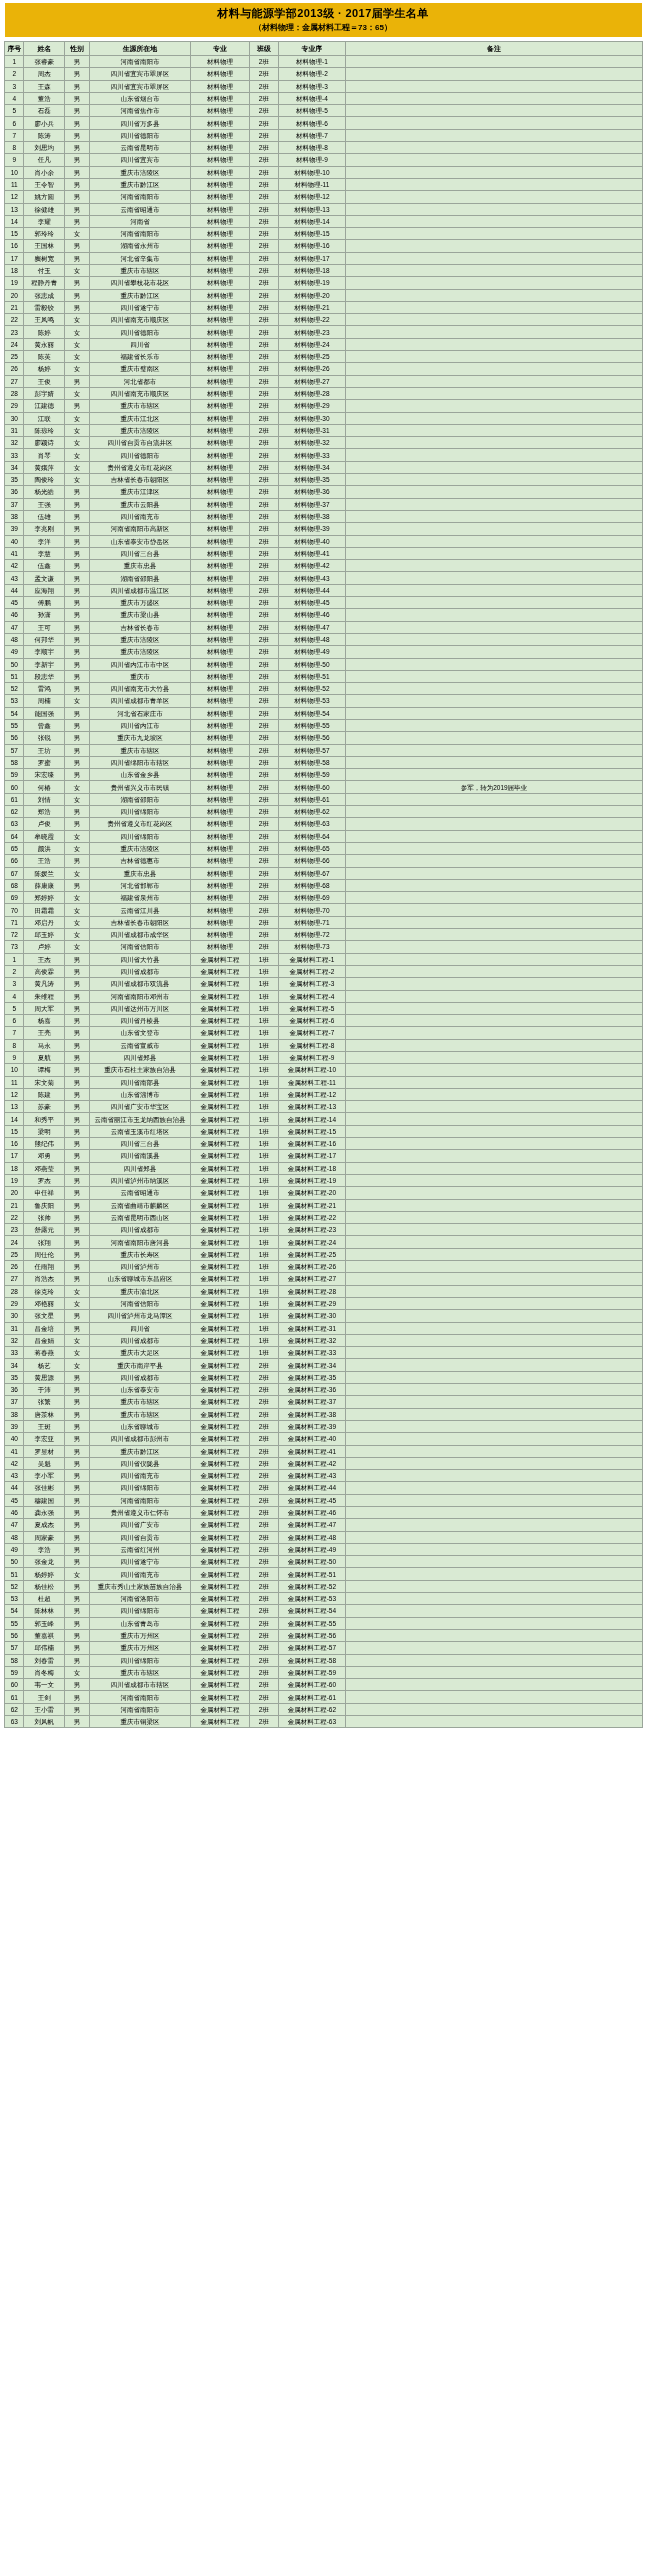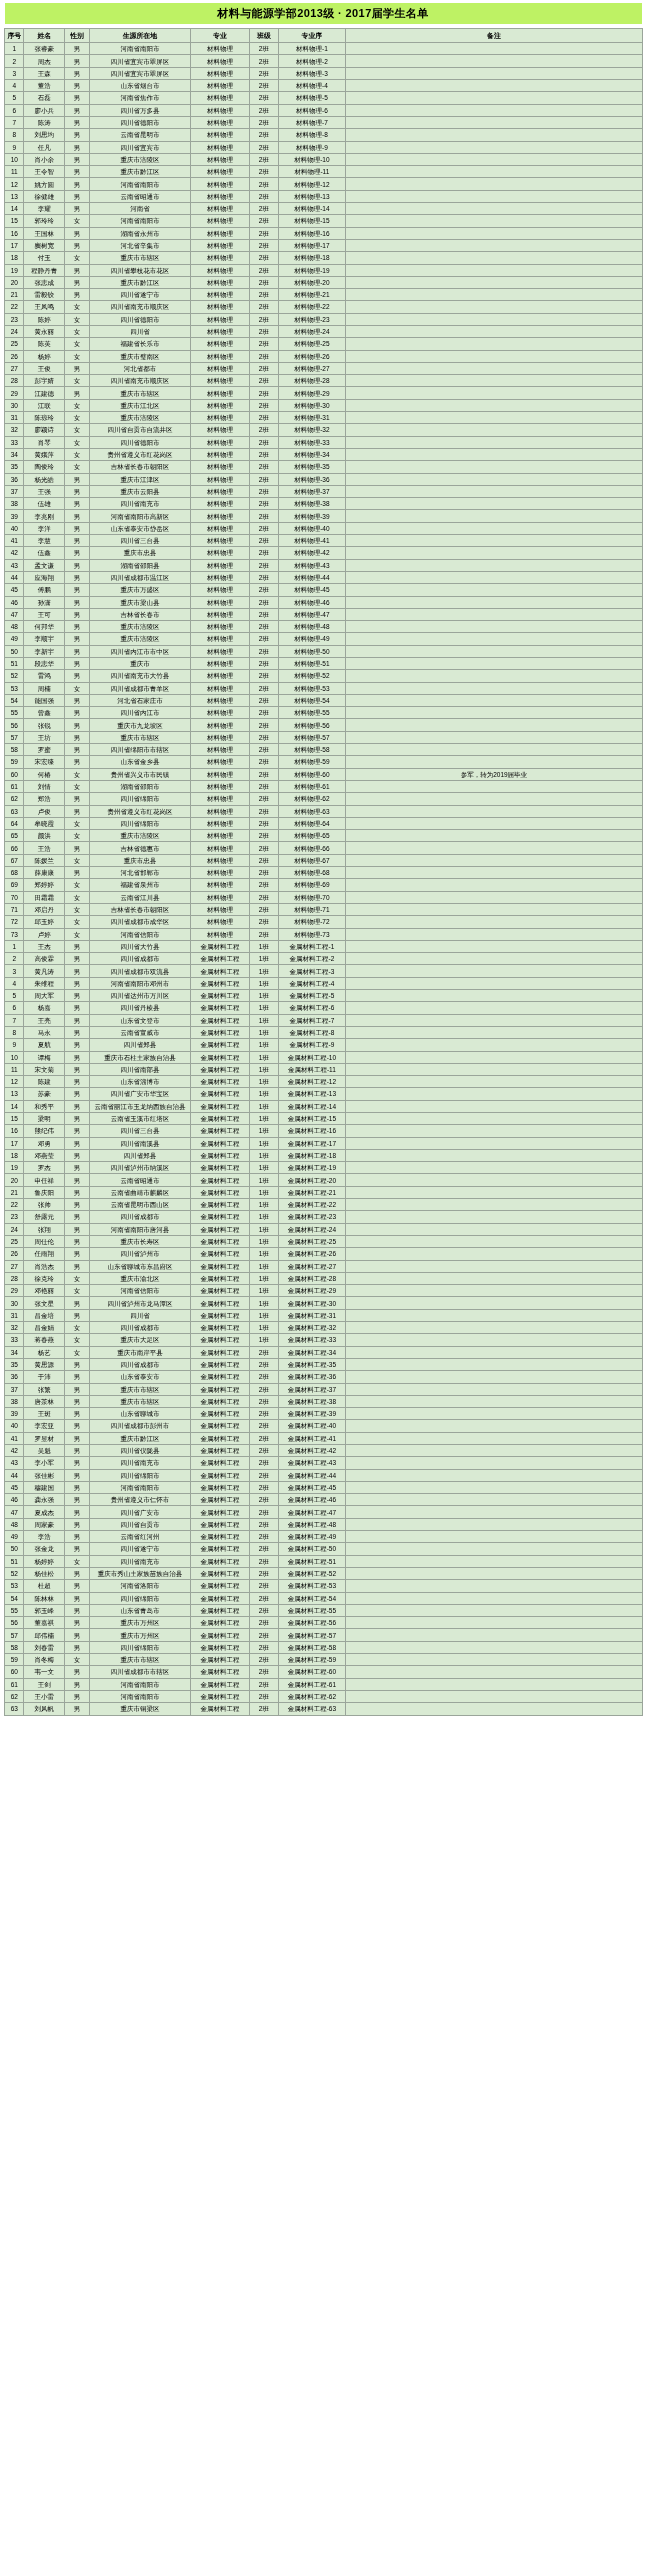--- a/index.html
+++ b/index.html
@@ -9,21 +9,21 @@
     font-family: "Liberation Sans", sans-serif;
   }
   .page {
     width: 646px;
     min-height: 2576px;
     background: #ffffff;
     padding: 2.9px 4.3px 7.2px 4.3px;
   }
   .title-block {
     text-align: center;
-    background: #bef264;
+    background: #eab308;
     width: 637px;
     margin: 0 auto 4px auto;
     padding: 2.2px 0 2.9px 0;
   }
   .title-main {
     font-size: 11px;
     font-weight: bold;
     color: #000;
     letter-spacing: 0.4px;
     line-height: 1.5;
@@ -76,20 +76,21 @@
   th.c-majno { width: 67px; }
   th.c-note { width: 297px; }
 </style>
 </head>
 <body>
 
 <div class="page">
 
   <div class="title-block">
     <div class="title-main">材料与能源学部2013级 · 2017届学生名单</div>
+    <div class="title-sub">（材料物理：金属材料工程＝73：65）</div>
   </div>
 
   <table class="roster">
     <thead>
       <tr>
         <th class="c-idx">序号</th>
         <th class="c-name">姓名</th>
         <th class="c-sex">性别</th>
         <th class="c-origin">生源所在地</th>
         <th class="c-major">专业</th>

